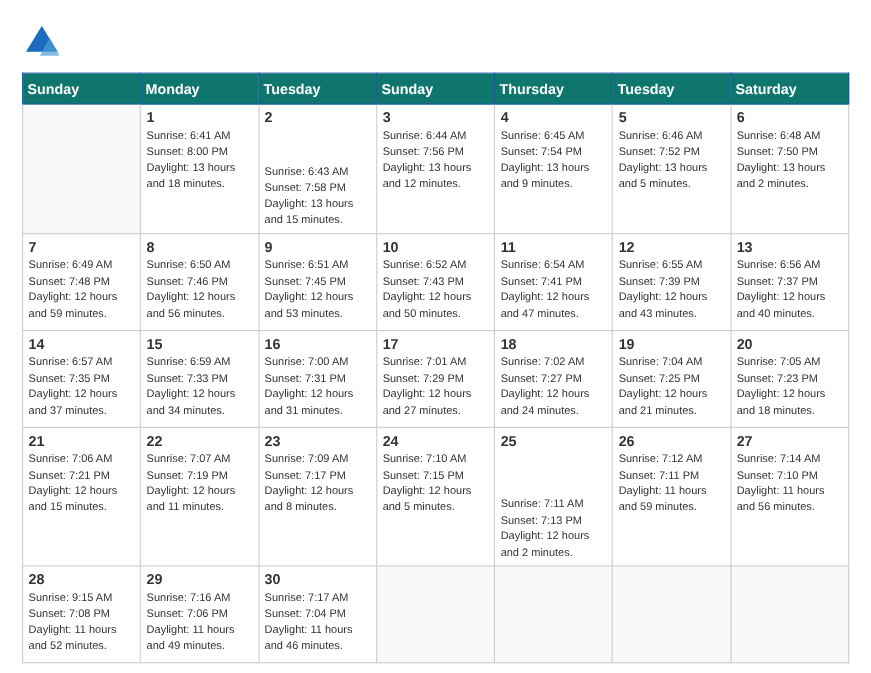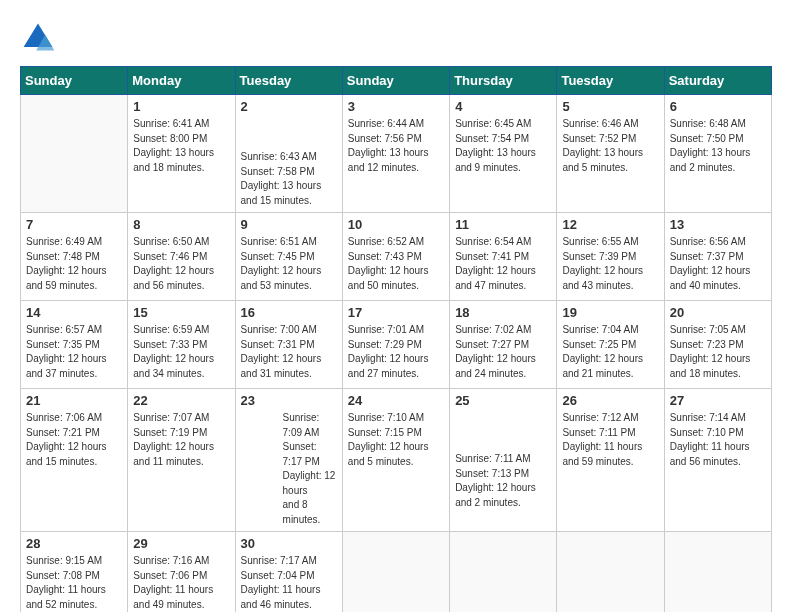--- a/index.html
+++ b/index.html
@@ -271,21 +271,21 @@
         </td>
         <td>
           <div class="day-num">22</div>
           <div class="day-info" style="white-space: pre-line;">Sunrise: 7:07 AM
 Sunset: 7:19 PM
 Daylight: 12 hours
 and 11 minutes.</div>
         </td>
         <td>
           <div class="day-num">23</div>
-          <div class="day-info" style="white-space: pre-line; margin-left: 42px;">Sunrise: 7:09 AM
+          <div class="day-info" style="white-space: pre-line;">Sunrise: 7:09 AM
 Sunset: 7:17 PM
 Daylight: 12 hours
 and 8 minutes.</div>
         </td>
         <td>
           <div class="day-num">24</div>
           <div class="day-info" style="white-space: pre-line;">Sunrise: 7:10 AM
 Sunset: 7:15 PM
 Daylight: 12 hours
 and 5 minutes.</div>

